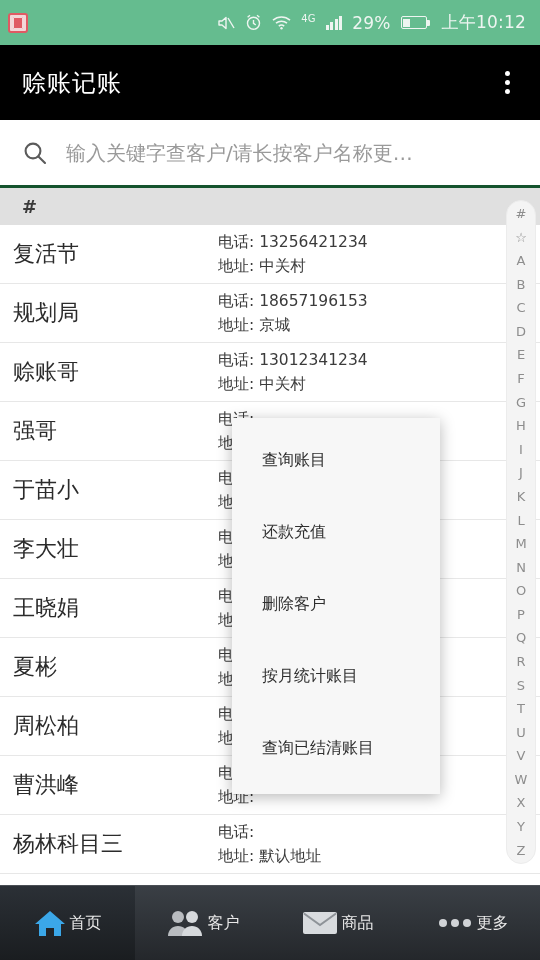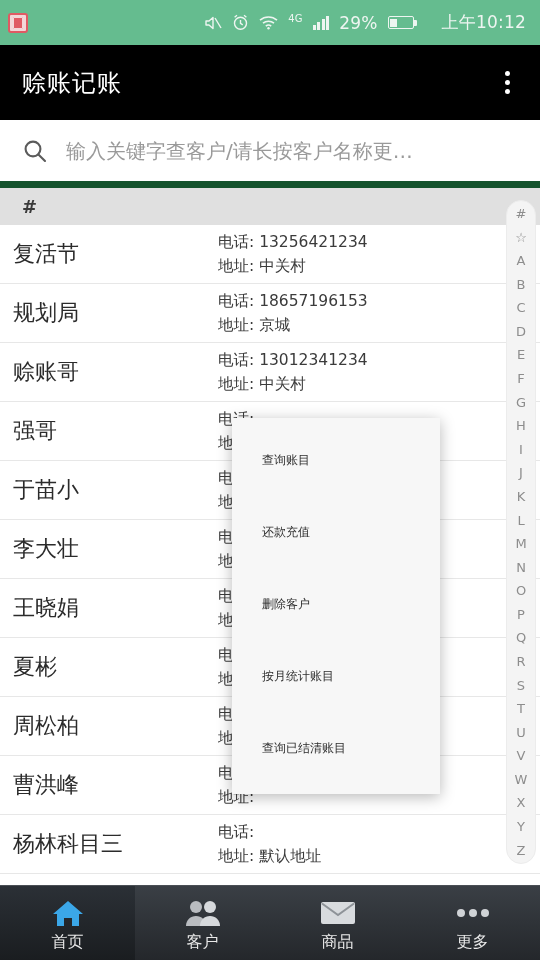--- a/index.html
+++ b/index.html
@@ -30,36 +30,36 @@
   .bars span:nth-child(1){height:5px}
   .bars span:nth-child(2){height:8px}
   .bars span:nth-child(3){height:11px}
   .bars span:nth-child(4){height:14px}
   .net-g{ font-size:10px; vertical-align:top; line-height:1; position:relative; top:-4px; }
   .pct{ font-size:17px; }
   .batt{ width:26px; height:13px; border:1.6px solid #eef5f1; border-radius:2px; position:relative; }
   .batt::after{ content:""; position:absolute; right:-4px; top:3px; width:2.5px; height:6px;
     background:#eef5f1; border-radius:0 1px 1px 0; }
   .batt i{ position:absolute; left:1.5px; top:1.5px; bottom:1.5px; width:30%; background:#eef5f1; display:block;}
-  .clock{ font-size:17px; margin-left:18px;text-align:center; }
+  .clock{ font-size:17px; margin-left:5px;text-align:center; }
 
   
   .appbar{
     height:75px; background:#000000; display:flex; align-items:center;
     padding:0 16px 0 22px; color:#ffffff;text-align:right;
   }
   .app-title{ font-size:24px; letter-spacing:1px; font-weight:400; }
   .overflow{ margin-left:auto; width:34px; height:40px; display:flex; flex-direction:column;
     align-items:center; justify-content:center; gap:4px; cursor:pointer; }
   .overflow i{ width:5px; height:5px; border-radius:50%; background:#ffffff; display:block; }
 
   
   .searchbar{
     height:68px; background:#ffffff; display:flex; align-items:center; padding:0 14px 0 18px;
-    border-bottom:7px solid #14532d;
+    border-bottom:3px solid #14532d;
   }
   .search-icon{ width:34px; height:34px; flex:0 0 34px; display:flex; align-items:center; justify-content:center; }
   .search-input{
     flex:1; border:none; outline:none; font-size:20px; color:#333;
     font-family:"DejaVu Sans","Liberation Sans",sans-serif;
     padding-left:14px; background:transparent; white-space:nowrap; overflow:hidden;
   }
   .search-input::placeholder{ color:#9a9a9a; }
 
   
@@ -85,30 +85,30 @@
   }
   .index span{ display:block; line-height:1; }
 
   
   .menu{
     position:absolute; left:232px; top:418px; width:208px; background:#f7f7f7;
     box-shadow:0 3px 14px rgba(0,0,0,.28); z-index:9; padding:6px 0 10px 0;
   }
   .menu-item{
     height:72px; display:flex; align-items:center; padding-left:30px;
-    font-size:12px; color:#2e2e2e; cursor:pointer;
+    font-size:16px; color:#2e2e2e; cursor:pointer;
   }
 
   
   .bottomnav{
     position:absolute; left:0; right:0; bottom:0; height:75px; display:flex;
     background:linear-gradient(#3a3f45,#24272b);
     border-top:1px solid #4a4f55;
   }
-  .nav-item{ flex:1; display:flex; flex-direction:column; align-items:center;
+  .nav-item{ flex:1; display:flex; flex-direction:row; align-items:center;
     justify-content:center; gap:4px; color:#e9e9e9; font-size:16px; cursor:pointer; }
   .nav-item.active{ background:linear-gradient(#2b3036,#1a1d20); }
   .nav-ico{ height:34px; display:flex; align-items:center; justify-content:center; }
   .nav-label{ line-height:1; }
 </style>
 </head>
 <body>
 
 <div class="statusbar">
   <div class="sb-left">

